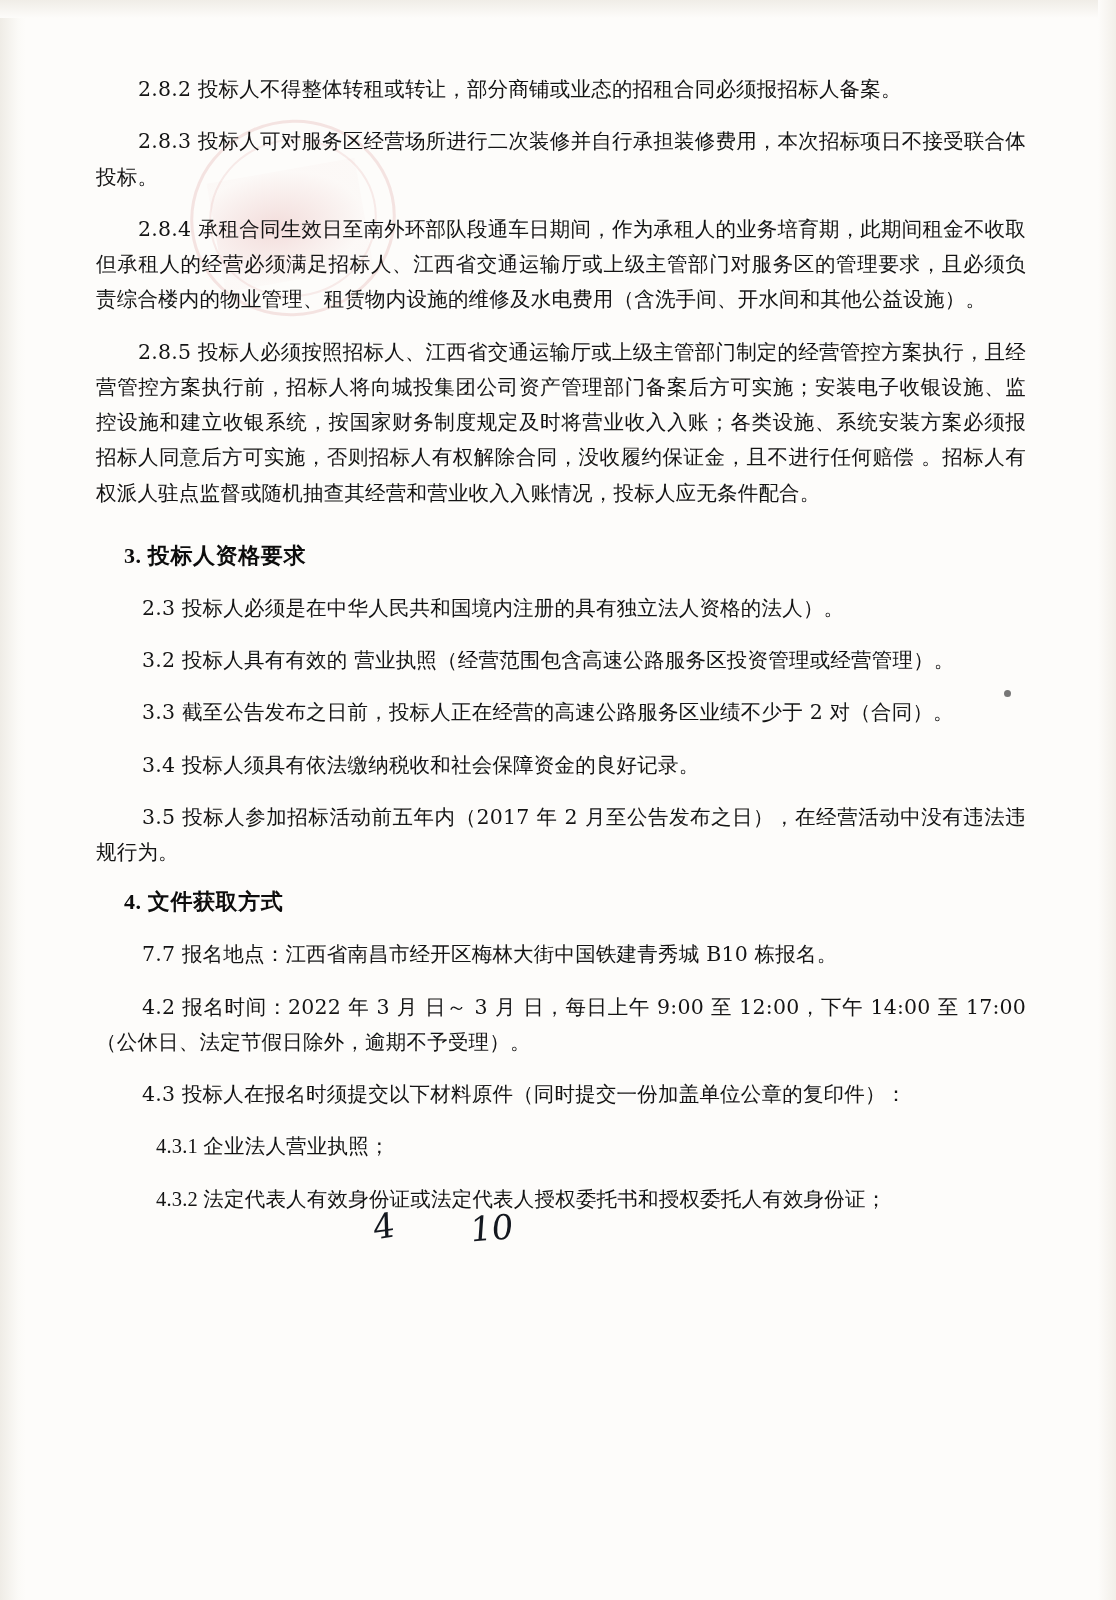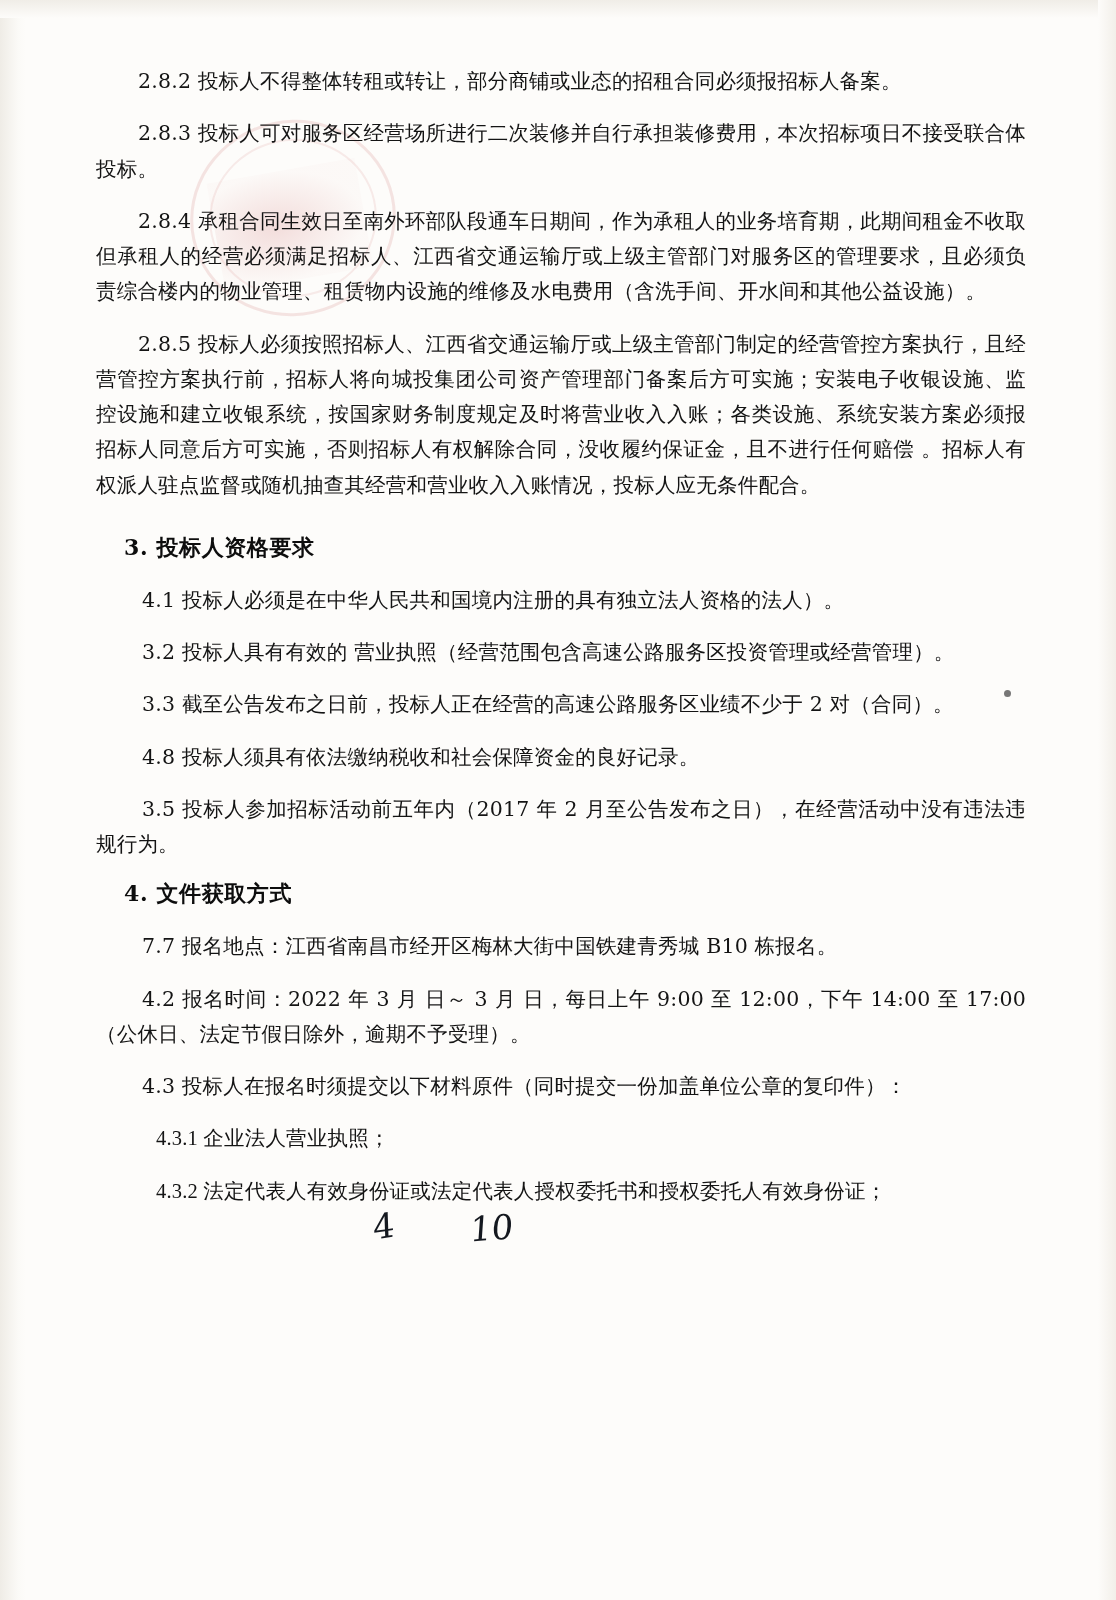--- a/index.html
+++ b/index.html
@@ -36,37 +36,38 @@
     right: 0; top: 0; bottom: 0; width: 18px;
     background: linear-gradient(270deg,#f2efe9 0%, #fdfcfa 100%);
   }
   .content {
     position: absolute;
     left: 96px;
     top: 60px;
     width: 930px;
   }
   p {
-    margin: 4px 0 17px 0;
+    margin: 12px 0 17px 0;
     font-size: 20.5px;
     line-height: 1.72;
     letter-spacing: 0.2px;
     text-align: justify;
     color: #141414;
   }
   p.indent {
     text-indent: 42px;
   }
   h2 {
     margin: 30px 0 20px 0;
     font-size: 22px;
     font-weight: bold;
     letter-spacing: 0.6px;
     color: #0d0d0d;
     text-indent: 28px;
+    font-family: Liberation Serif, serif;
   }
   h2.spaced {
     margin-top: 17px;
   }
   .sub-indent {
     text-indent: 46px;
   }
   .deep-indent {
     text-indent: 60px;
     font-family: Liberation Serif, serif;
@@ -137,24 +138,24 @@
 
   <div class="content">
 
     <p class="indent">2.8.2 投标人不得整体转租或转让，部分商铺或业态的招租合同必须报招标人备案。</p>
     <p class="indent">2.8.3 投标人可对服务区经营场所进行二次装修并自行承担装修费用，本次招标项日不接受联合体投标。</p>
     <p class="indent">2.8.4 承租合同生效日至南外环部队段通车日期间，作为承租人的业务培育期，此期间租金不收取但承租人的经营必须满足招标人、江西省交通运输厅或上级主管部门对服务区的管理要求，且必须负责综合楼内的物业管理、租赁物内设施的维修及水电费用（含洗手间、开水间和其他公益设施）。</p>
     <p class="indent">2.8.5 投标人必须按照招标人、江西省交通运输厅或上级主管部门制定的经营管控方案执行，且经营管控方案执行前，招标人将向城投集团公司资产管理部门备案后方可实施；安装电子收银设施、监控设施和建立收银系统，按国家财务制度规定及时将营业收入入账；各类设施、系统安装方案必须报招标人同意后方可实施，否则招标人有权解除合同，没收履约保证金，且不进行任何赔偿 。招标人有权派人驻点监督或随机抽查其经营和营业收入入账情况，投标人应无条件配合。</p>
 
     <h2>3.  投标人资格要求</h2>
 
-    <p class="sub-indent">4.1 投标人必须是在中华人民共和国境内注册的具有独立法人资格的法人）。</p>
+    <p class="sub-indent">2.3 投标人必须是在中华人民共和国境内注册的具有独立法人资格的法人）。</p>
     <p class="sub-indent">3.2 投标人具有有效的 营业执照（经营范围包含高速公路服务区投资管理或经营管理）。</p>
     <p class="sub-indent">3.3 截至公告发布之日前，投标人正在经营的高速公路服务区业绩不少于 2 对（合同）。</p>
-    <p class="sub-indent">4.8 投标人须具有依法缴纳税收和社会保障资金的良好记录。</p>
+    <p class="sub-indent">3.4 投标人须具有依法缴纳税收和社会保障资金的良好记录。</p>
     <p class="sub-indent">3.5 投标人参加招标活动前五年内（2017 年 2 月至公告发布之日），在经营活动中没有违法违规行为。</p>
 
     <h2 class="spaced">4.  文件获取方式</h2>
 
     <p class="sub-indent">7.7 报名地点：江西省南昌市经开区梅林大街中国铁建青秀城 B10 栋报名。</p>
     <p class="sub-indent">4.2  报名时间：2022 年 3 月      日～  3 月     日，每日上午 9:00 至 12:00，下午 14:00 至 17:00（公休日、法定节假日除外，逾期不予受理）。</p>
     <p class="sub-indent">4.3  投标人在报名时须提交以下材料原件（同时提交一份加盖单位公章的复印件）：</p>
     <p class="deep-indent">4.3.1  企业法人营业执照；</p>
     <p class="deep-indent">4.3.2 法定代表人有效身份证或法定代表人授权委托书和授权委托人有效身份证；</p>
   </div>

